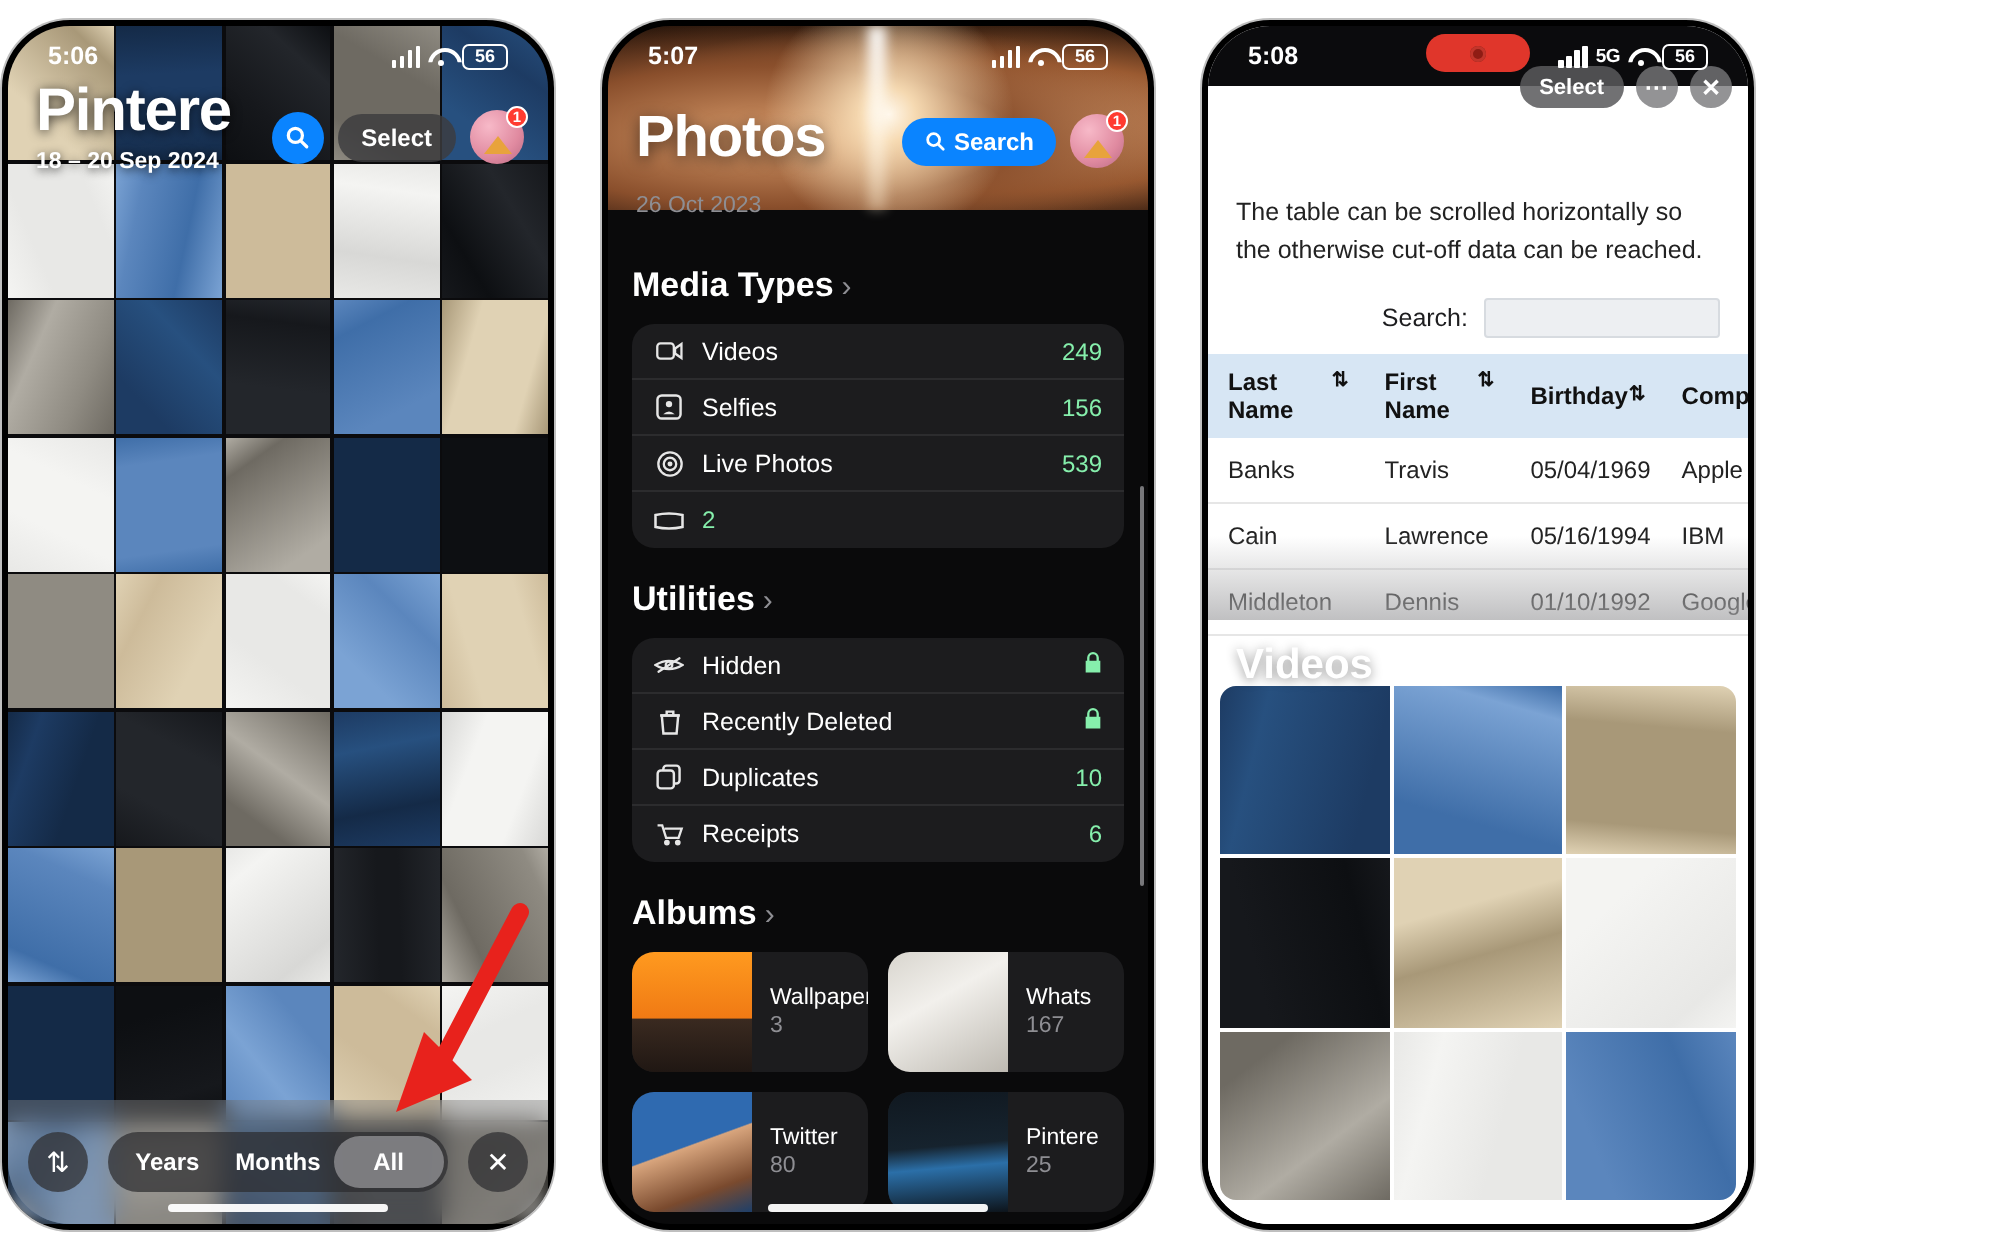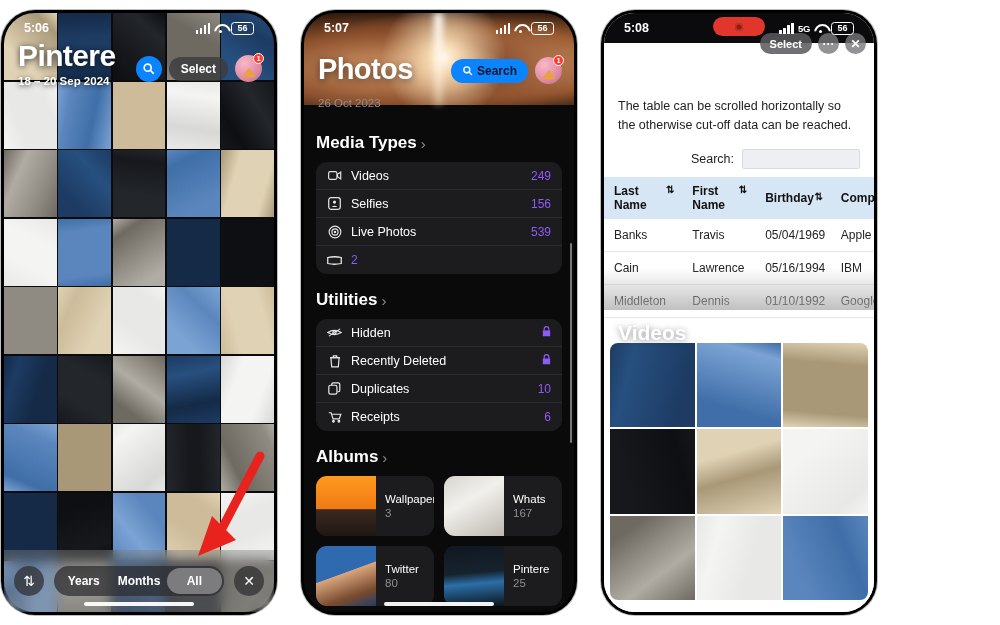--- a/index.html
+++ b/index.html
@@ -187,38 +187,38 @@
     color:#fff; font-size:29px; font-weight:bold; letter-spacing:-.6px;
     text-shadow:0 2px 8px rgba(0,0,0,.6);
   }
   .p2-date {
     position:absolute; top:84px; left:14px; z-index:21;
     color:#8e8e93; font-size:11.5px;
   }
   .p2-actions { position:absolute; top:44px; right:12px; z-index:25; display:flex; align-items:center; gap:7px; }
   .search-pill {
     height:24px; padding:0 11px; border-radius:13px; background:#0a84ff;
-    color:#0f172a; font-size:12px; font-weight:bold;
+    color:#ffffff; font-size:12px; font-weight:bold;
     display:flex; align-items:center; gap:4px;
   }
   .p2-body { position:absolute; top:104px; left:0; right:0; bottom:0; overflow:hidden; padding:0 12px; }
   .sect-head {
     color:#fff; font-size:17px; font-weight:bold; margin:16px 0 9px;
     display:flex; align-items:center; gap:4px;
   }
   .sect-head .chev { color:#8e8e93; font-size:15px; font-weight:normal; }
   .card { background:#1c1c1e; border-radius:11px; overflow:hidden; }
   .row {
     height:28px; display:flex; align-items:center; gap:9px;
     padding:0 11px; border-bottom:1px solid #2c2c2e;
     color:#fff; font-size:12.5px;
   }
   .row:last-child { border-bottom:none; }
   .row .label { flex:1; }
-  .row .count { color:#8b5cf6; font-size:12px; }
+  .row .count { color:#86efac; font-size:12px; }
   .row .ic { width:15px; height:15px; color:#e6e6e6; display:flex; align-items:center; justify-content:center; }
   .albums { display:grid; grid-template-columns:1fr 1fr; gap:10px; }
   .album {
     height:60px; background:#1c1c1e; border-radius:11px;
     display:flex; align-items:center; overflow:hidden;
   }
   .album .thumb { width:60px; height:60px; flex:0 0 auto; }
   .album .meta { padding-left:9px; overflow:hidden; }
   .album .an { color:#fff; font-size:11.5px; white-space:nowrap; }
   .album .ac { color:#8e8e93; font-size:11.5px; margin-top:2px; }

